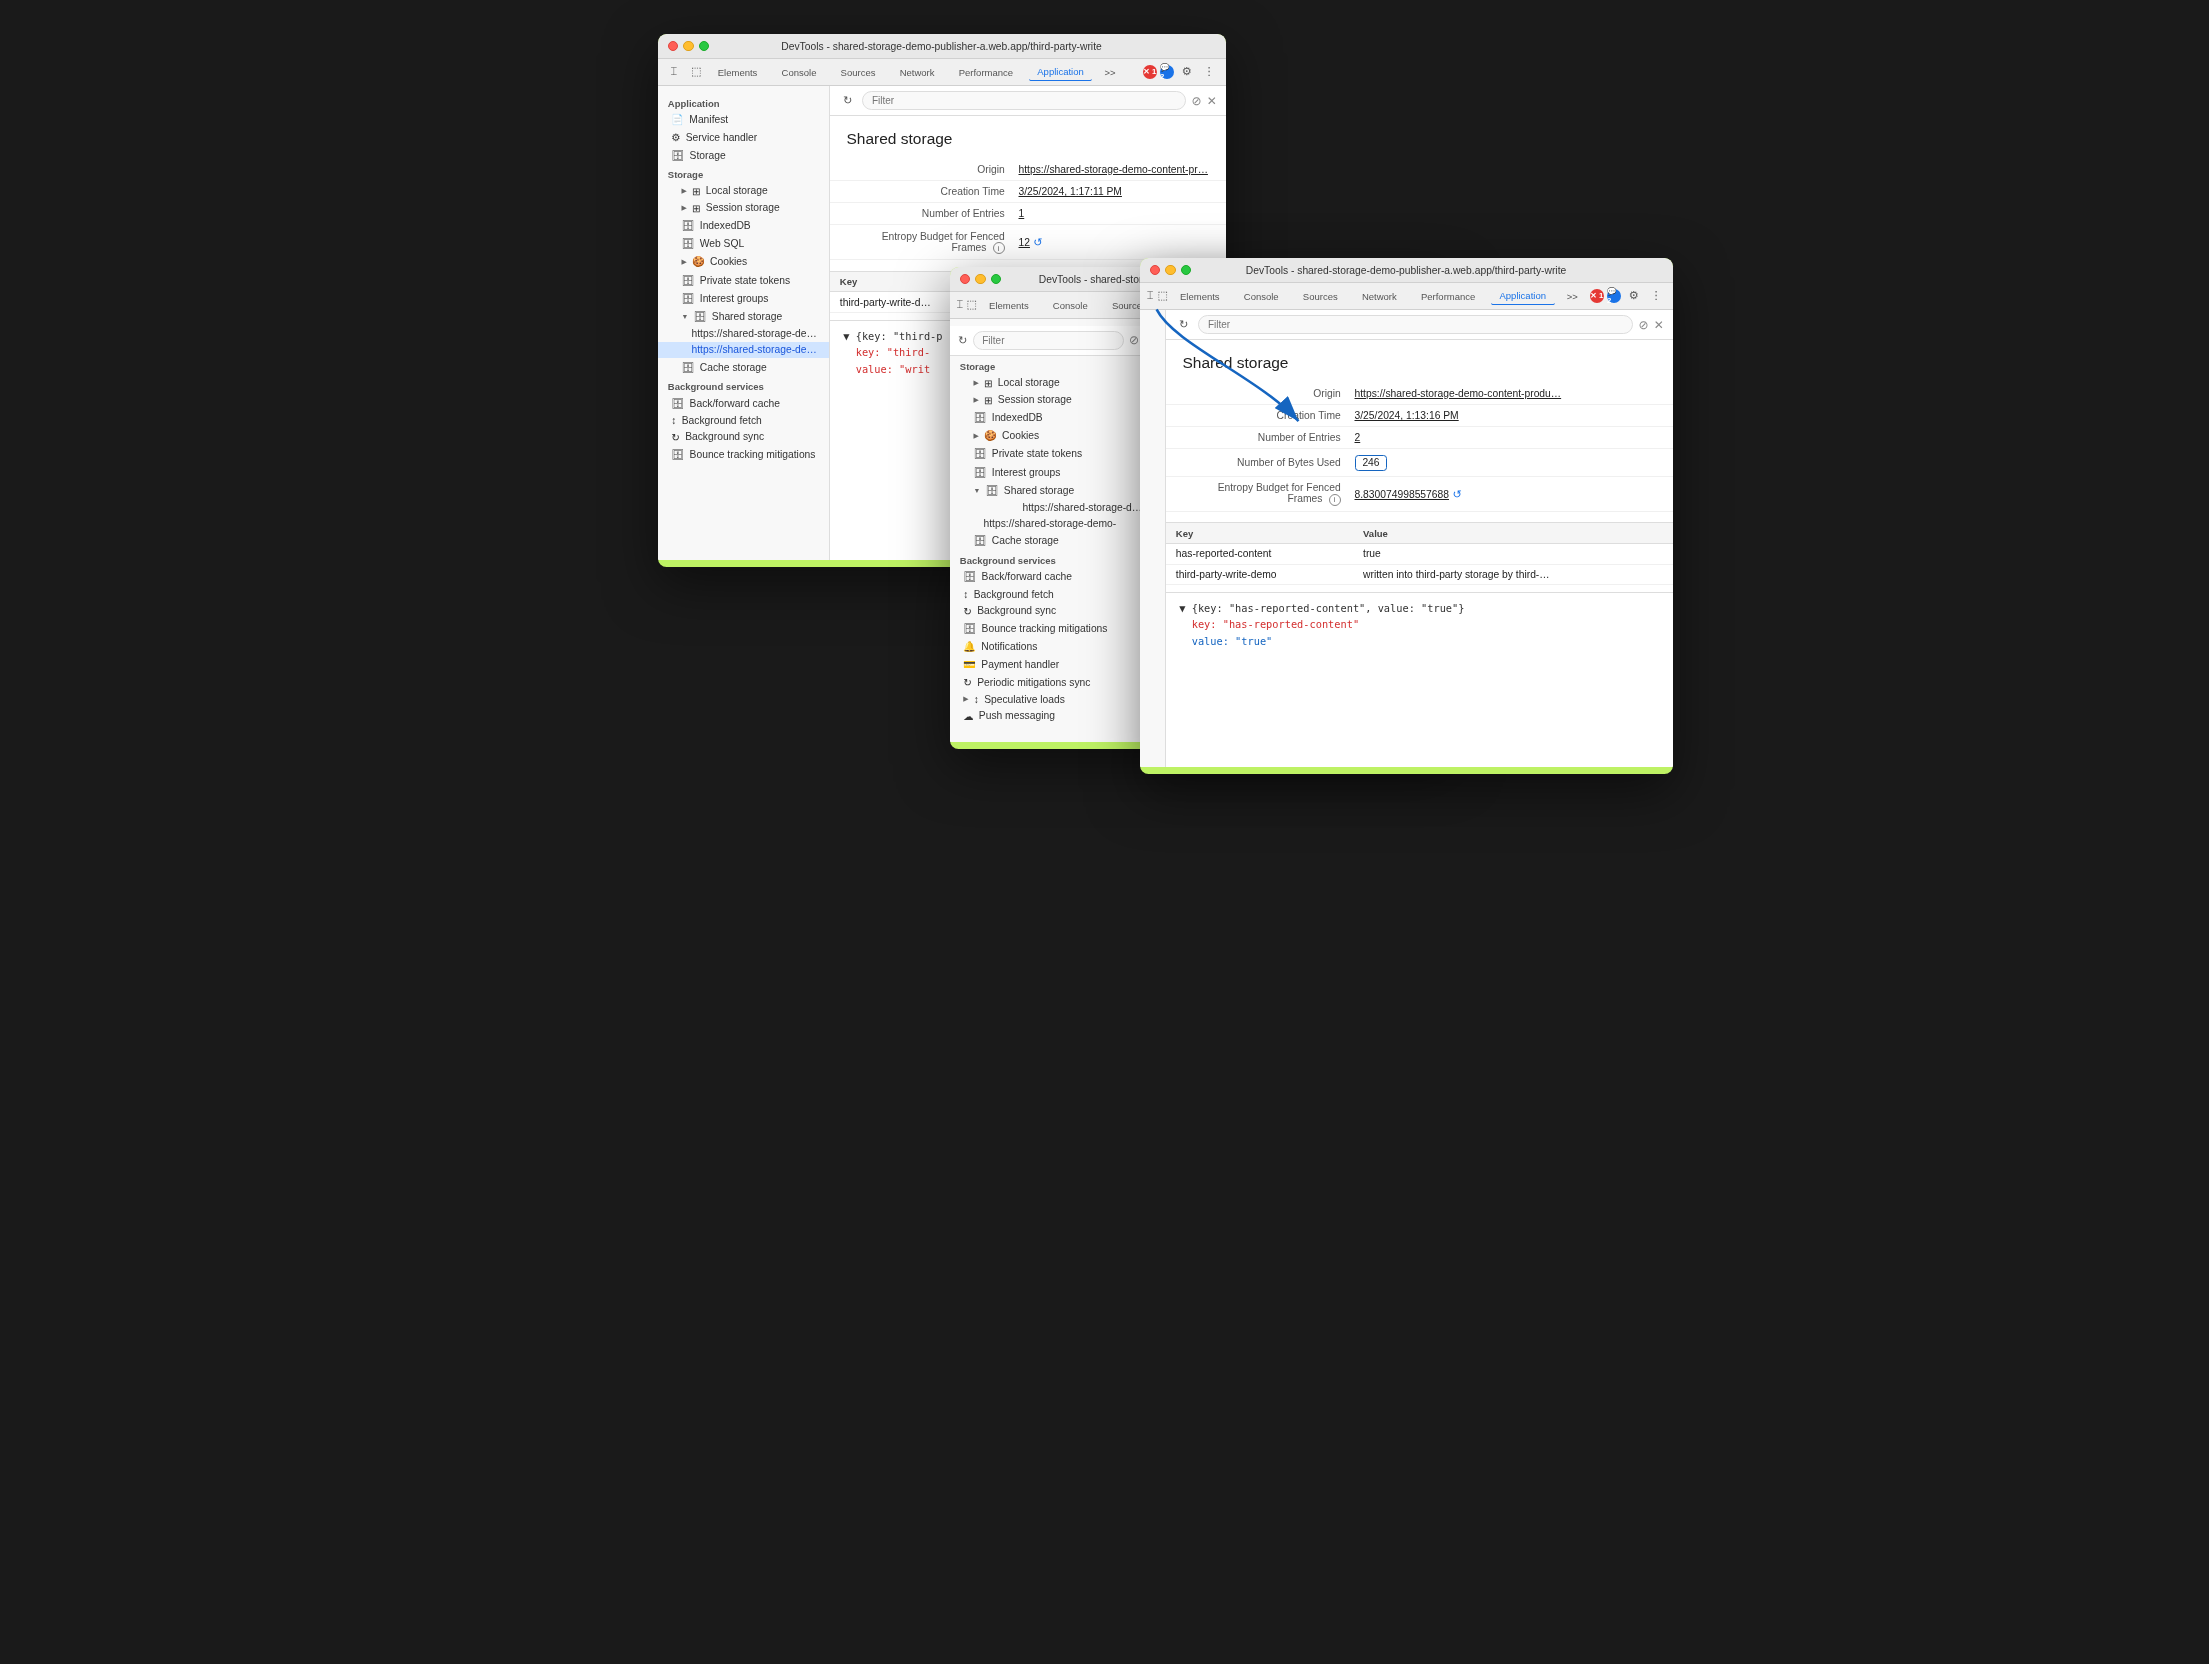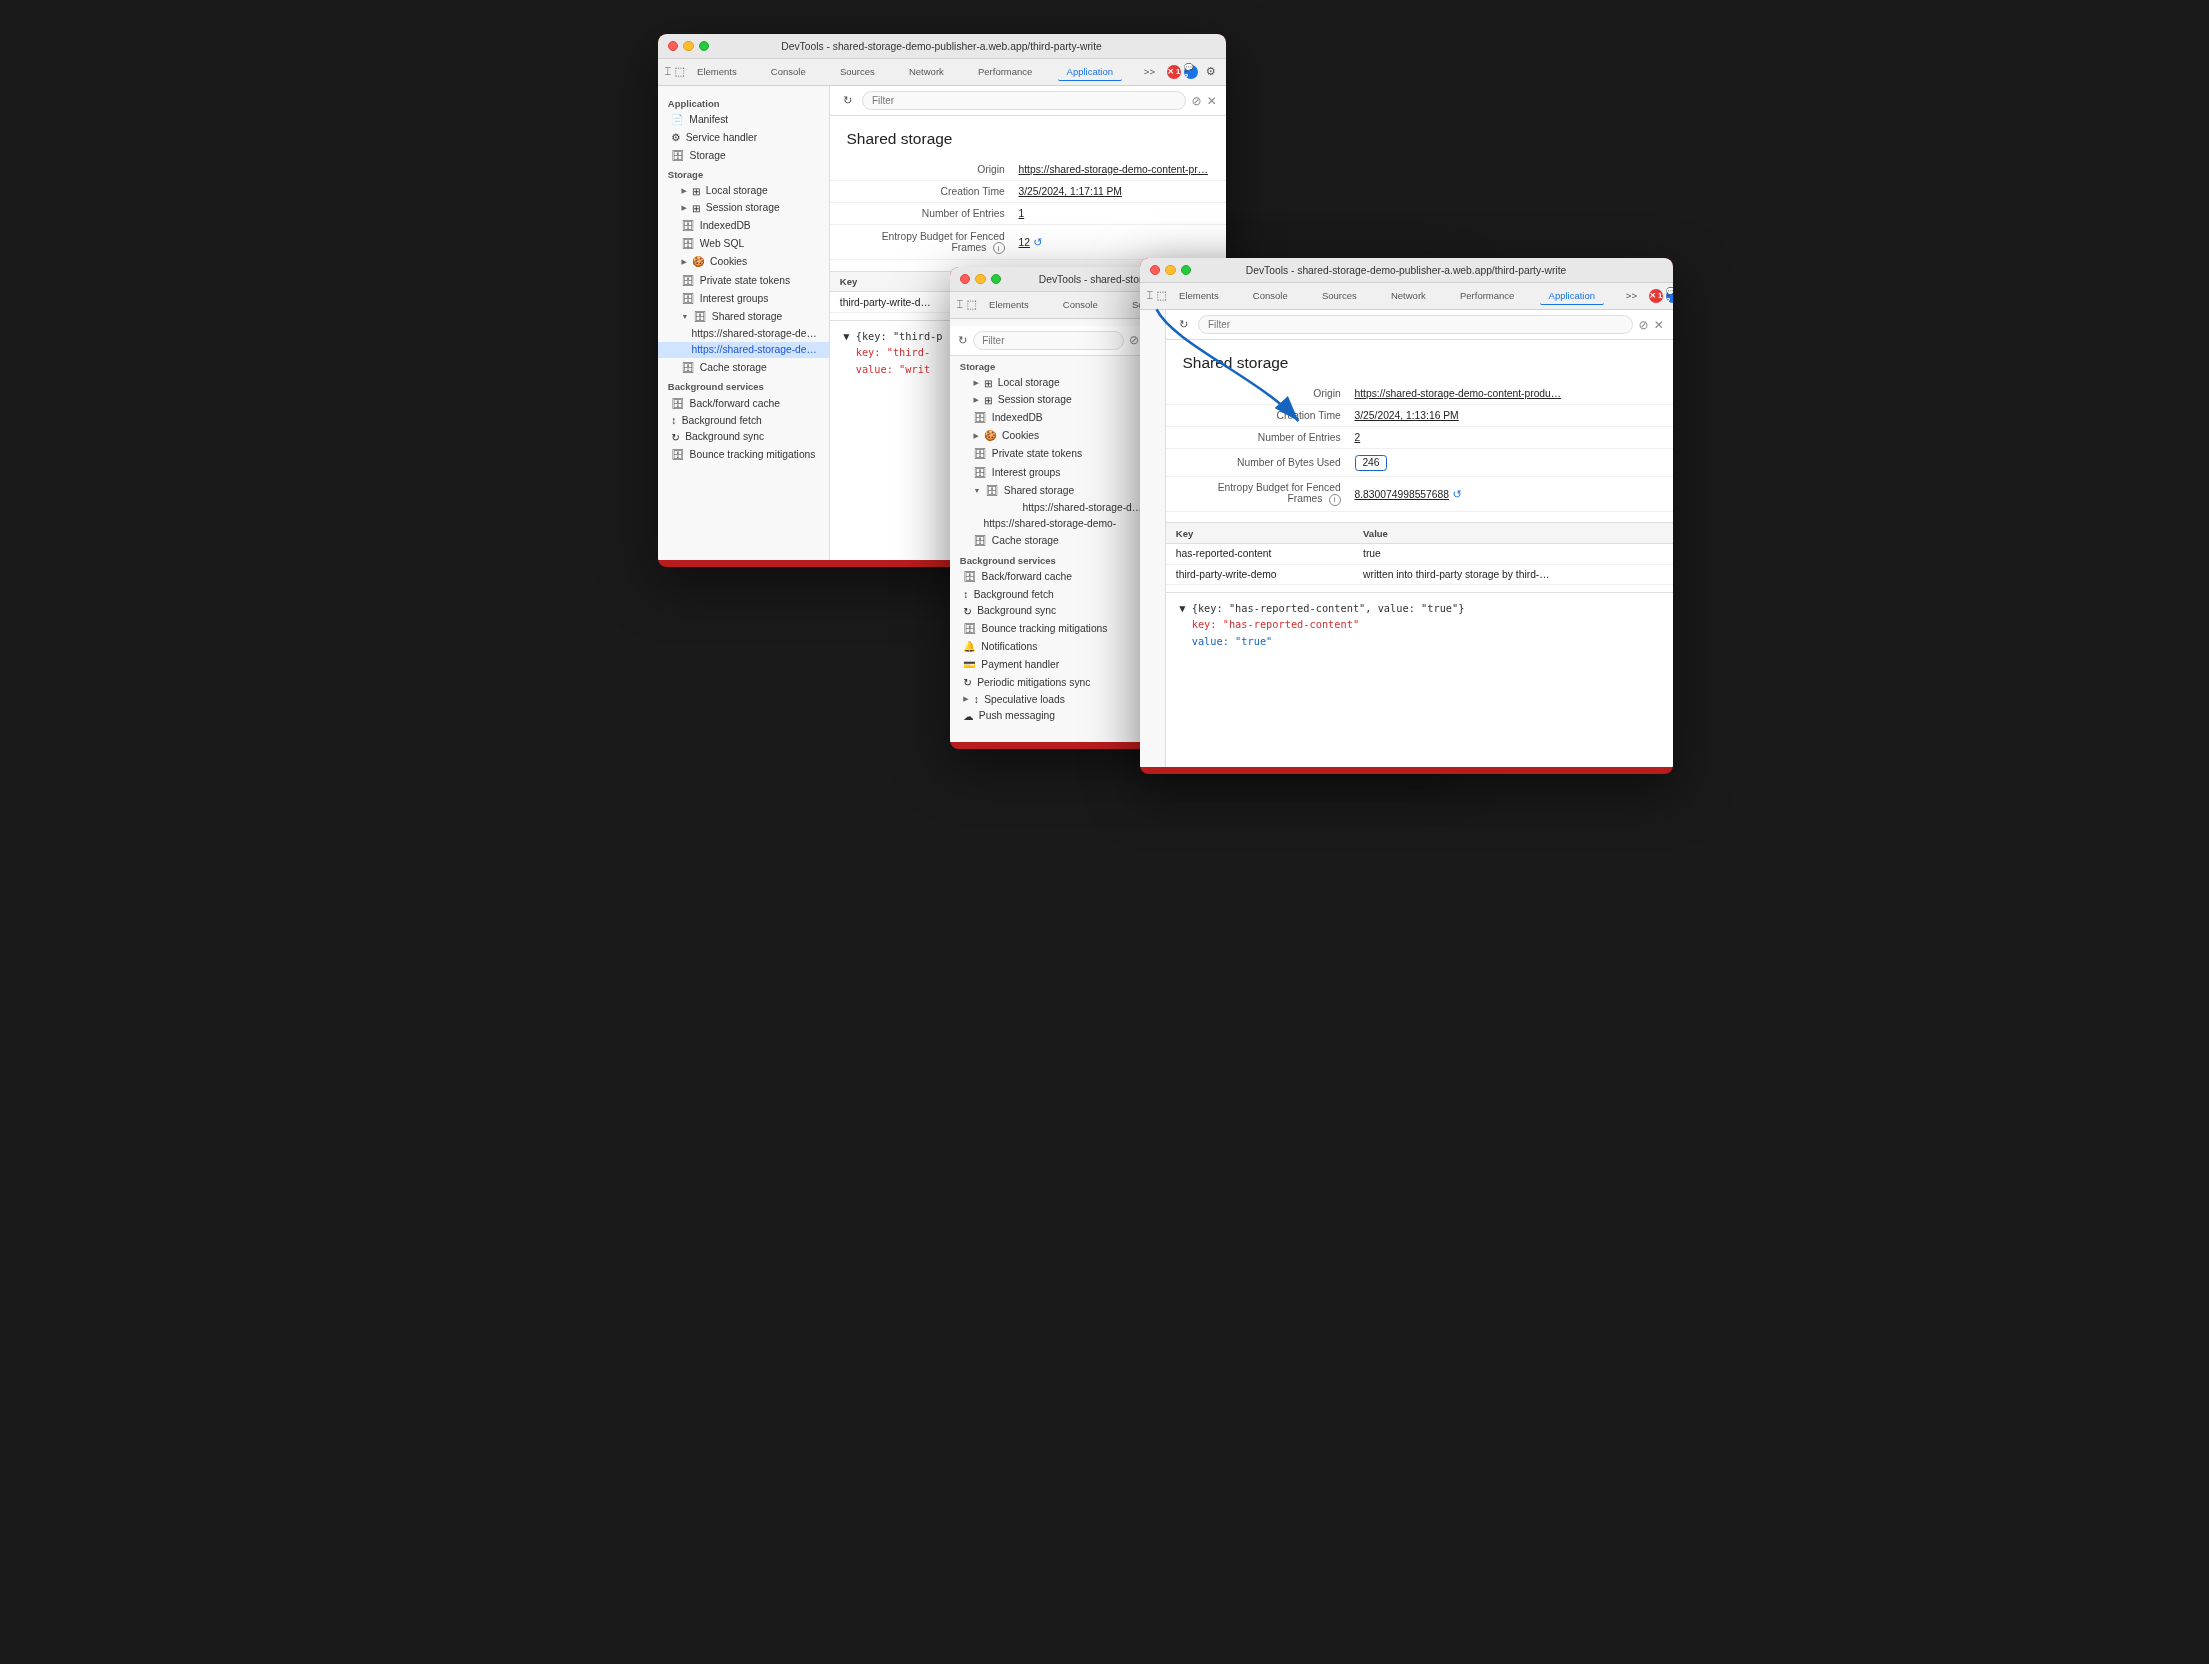--- a/index.html
+++ b/index.html
@@ -10,21 +10,21 @@
       display: flex;
       align-items: flex-start;
       justify-content: center;
       min-height: 100vh;
       padding: 17px;
       position: relative;
     }
 
     
     .devtools-window {
-      background: #b91c1c;
+      background: #bef264;
       border-radius: 8.6px;
       box-shadow: 0 17px 52px rgba(0,0,0,0.5);
       overflow: hidden;
       position: absolute;
     }
 
     .window-back {
       width: 602px;
       top: 26px;
       left: 52px;
@@ -100,22 +100,22 @@
       align-items: center;
       justify-content: center;
       cursor: pointer;
       border-radius: 2.6px;
       color: #555;
       font-size: 11.2px;
     }
 
     .tab-bar {
       display: flex;
-      align-items: center;
-      gap: 17px;
+      align-items: flex-end;
+      gap: 7px;
     }
 
     .tab {
       padding: 2.6px 8.6px;
       font-size: 9.5px;
       color: #555;
       cursor: pointer;
       border-radius: 2.6px;
     }
     .tab.active {

